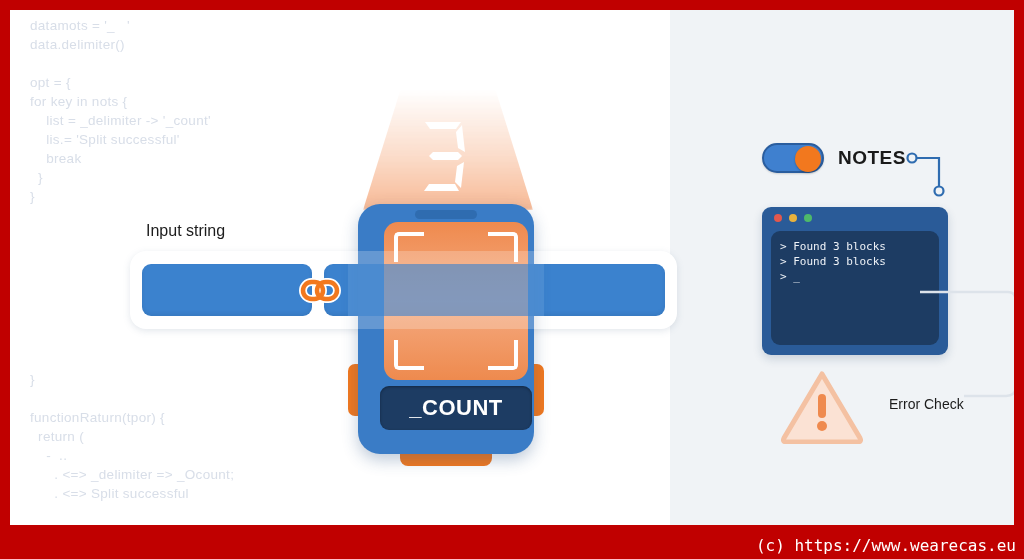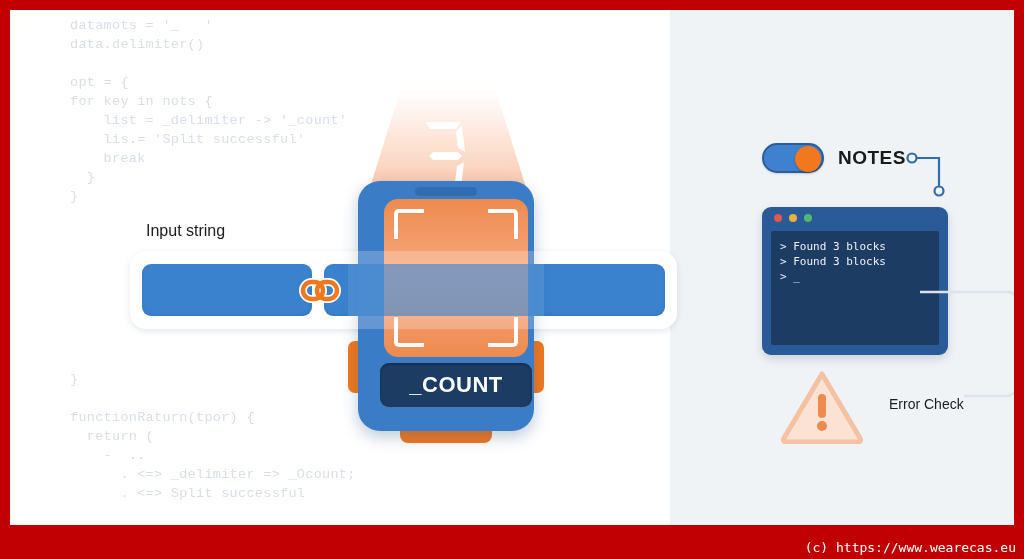--- a/index.html
+++ b/index.html
@@ -6,22 +6,22 @@
   body{width:1024px;height:559px;overflow:hidden;font-family:"Liberation Sans",sans-serif;}
 
   #frame{position:relative;width:1024px;height:559px;background:#c00000;overflow:hidden;}
 
   
   #canvas{position:absolute;left:10px;top:10px;width:1004px;height:515px;background:#ffffff;overflow:hidden;}
 
   
   #left-panel{position:absolute;left:0;top:0;width:660px;height:515px;background:#ffffff;overflow:hidden;}
   #code-block{position:absolute;left:20px;top:0px;width:620px;
-    font-family:Liberation Mono, monospace;font-size:13.5px;line-height:19px;
-    color:#d8dee8;white-space:pre;letter-spacing:.3px;margin-left:40px;}
+    font-family:Liberation Sans, sans-serif;font-size:13.5px;line-height:19px;
+    color:#d8dee8;white-space:pre;letter-spacing:.3px;}
 
   
   #right-panel{position:absolute;left:660px;top:0;width:344px;height:515px;
     background:#f0f3f6;overflow:hidden;}
 
   
   #toggle-row{position:absolute;left:92px;top:133px;display:flex;align-items:center;gap:14px;}
   .toggle{width:62px;height:30px;border-radius:15px;background:#3f80cf;border:2px solid #2a5d9e;
     position:relative;box-sizing:border-box;box-shadow:0 1px 2px rgba(0,0,0,.15);}
   .toggle .knob{position:absolute;right:1px;top:1px;width:26px;height:26px;border-radius:50%;
@@ -33,21 +33,21 @@
 
   
   #terminal{position:absolute;left:92px;top:197px;width:186px;height:148px;
     background:#2a5b98;border-radius:9px;box-shadow:0 4px 10px rgba(30,60,100,.18);}
   #term-bar{position:absolute;left:0;top:0;width:100%;height:22px;}
   .dot{position:absolute;top:7px;width:8px;height:8px;border-radius:50%;}
   .dot.red{left:12px;background:#e2584d;}
   .dot.yellow{left:27px;background:#e9b23c;}
   .dot.green{left:42px;background:#4eb96a;}
   #term-screen{position:absolute;left:9px;top:24px;right:9px;bottom:10px;
-    background:#1d3c63;border-radius:2px;padding:8px 0 0 9px;box-sizing:border-box;}
+    background:#1d3c63;border-radius:9px;padding:8px 0 0 9px;box-sizing:border-box;}
   .term-line{font-family:"DejaVu Sans Mono","Liberation Mono",monospace;font-size:11px;
     line-height:15px;color:#eef2f7;white-space:pre;}
 
   
   #err-connector{position:absolute;left:250px;top:280px;width:100px;height:110px;}
 
   
   #warn-triangle{position:absolute;left:110px;top:358px;width:84px;height:76px;}
   #err-label{position:absolute;left:192px;top:386px;font-size:14px;color:#1c1c1c;margin-left:27px;}
 
@@ -67,21 +67,21 @@
     box-shadow:inset 0 -2px 4px rgba(0,0,0,.07);}
   #seg1{left:12px;width:170px;}
   #seg2{left:194px;width:160px;}
   #seg3{left:366px;width:169px;}
   .link-icon{position:absolute;top:26px;width:44px;height:27px;}
   #link1{left:168px;}
   #link2{left:340px;}
   #bar-label{position:absolute;left:96px;top:212px;font-size:16px;color:#1c1c1c;}
 
   
-  #device{position:absolute;left:298px;top:171px;width:196px;height:250px;}
+  #device{position:absolute;left:298px;top:194px;width:196px;height:250px;}
   #dev-body{position:absolute;left:10px;top:0;width:176px;height:250px;background:#3a7cc6;
     border-radius:22px;box-shadow:0 6px 16px rgba(40,80,130,.30);}
   #dev-notch{position:absolute;left:57px;top:6px;width:62px;height:9px;background:#2f6cb0;border-radius:5px;}
   #dev-tab-l{position:absolute;left:0;top:160px;width:22px;height:52px;background:#f2781e;border-radius:7px;}
   #dev-tab-r{position:absolute;right:0;top:160px;width:22px;height:52px;background:#f2781e;border-radius:7px;}
   #dev-tab-b{position:absolute;left:52px;top:236px;width:92px;height:26px;background:#f2781e;border-radius:8px;}
   #scan-window{position:absolute;left:26px;top:18px;width:144px;height:158px;border-radius:14px;
     background:linear-gradient(180deg,#f08c51 0%,#f4a77c 48%,#f0alpha 100%);
     background:linear-gradient(180deg,#ef8a4e 0%,#f5ab82 50%,#ee8a4e 100%);overflow:hidden;}
   .bracket{position:absolute;width:26px;height:26px;border:4px solid #ffffff;}
@@ -95,21 +95,21 @@
   #count-text{color:#ffffff;font-size:22px;font-weight:bold;letter-spacing:.5px;}
 
   
   #bar-over-device{position:absolute;left:298px;top:241px;width:196px;height:78px;
     background:rgba(255,255,255,.22);}
   #bar-over-seg{position:absolute;left:0;top:13px;width:196px;height:52px;
     background:rgba(59,130,206,.62);}
 
   
   #watermark{position:absolute;right:8px;bottom:4px;color:#ffffff;
-    font-family:"DejaVu Sans Mono","Liberation Mono",monospace;font-size:13px;letter-spacing:0px;}
+    font-family:"DejaVu Sans Mono","Liberation Mono",monospace;font-size:16px;letter-spacing:0px;}
 </style>
 </head>
 <body>
 
 <div id="frame">
 
   <div id="canvas">
 
     <div id="left-panel">
       <div id="code-block" style="top:6px;">datamots = '_   '

